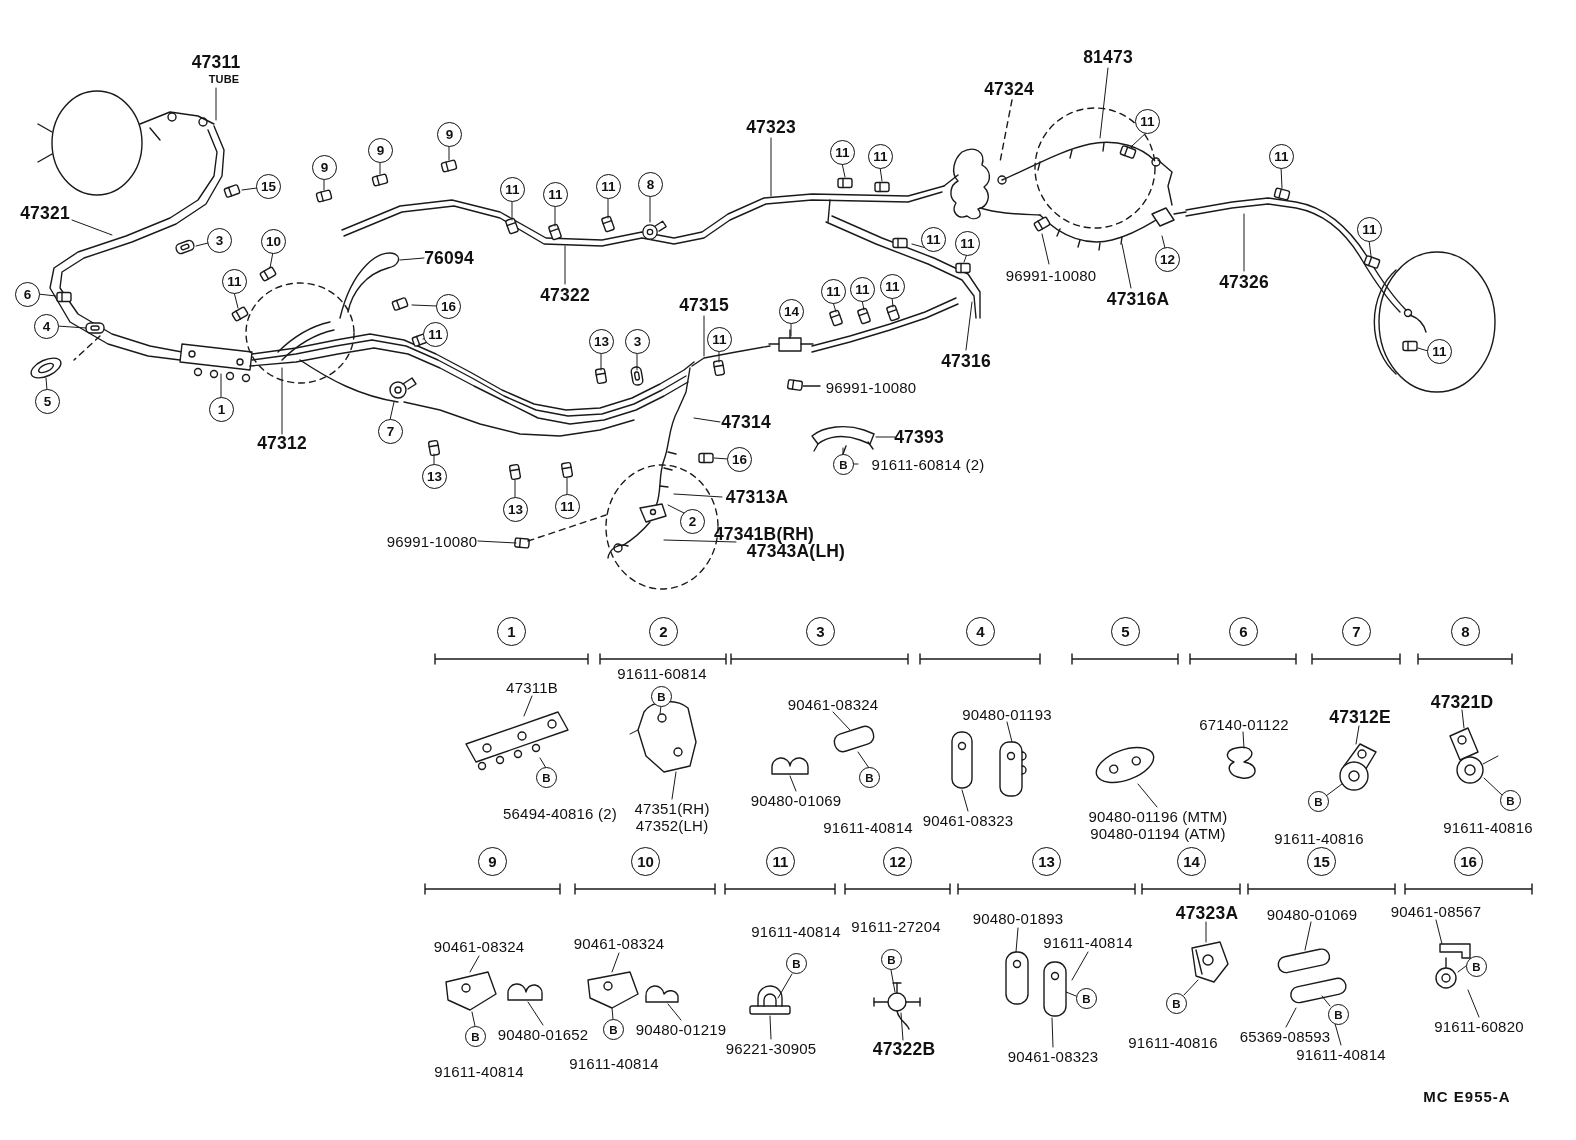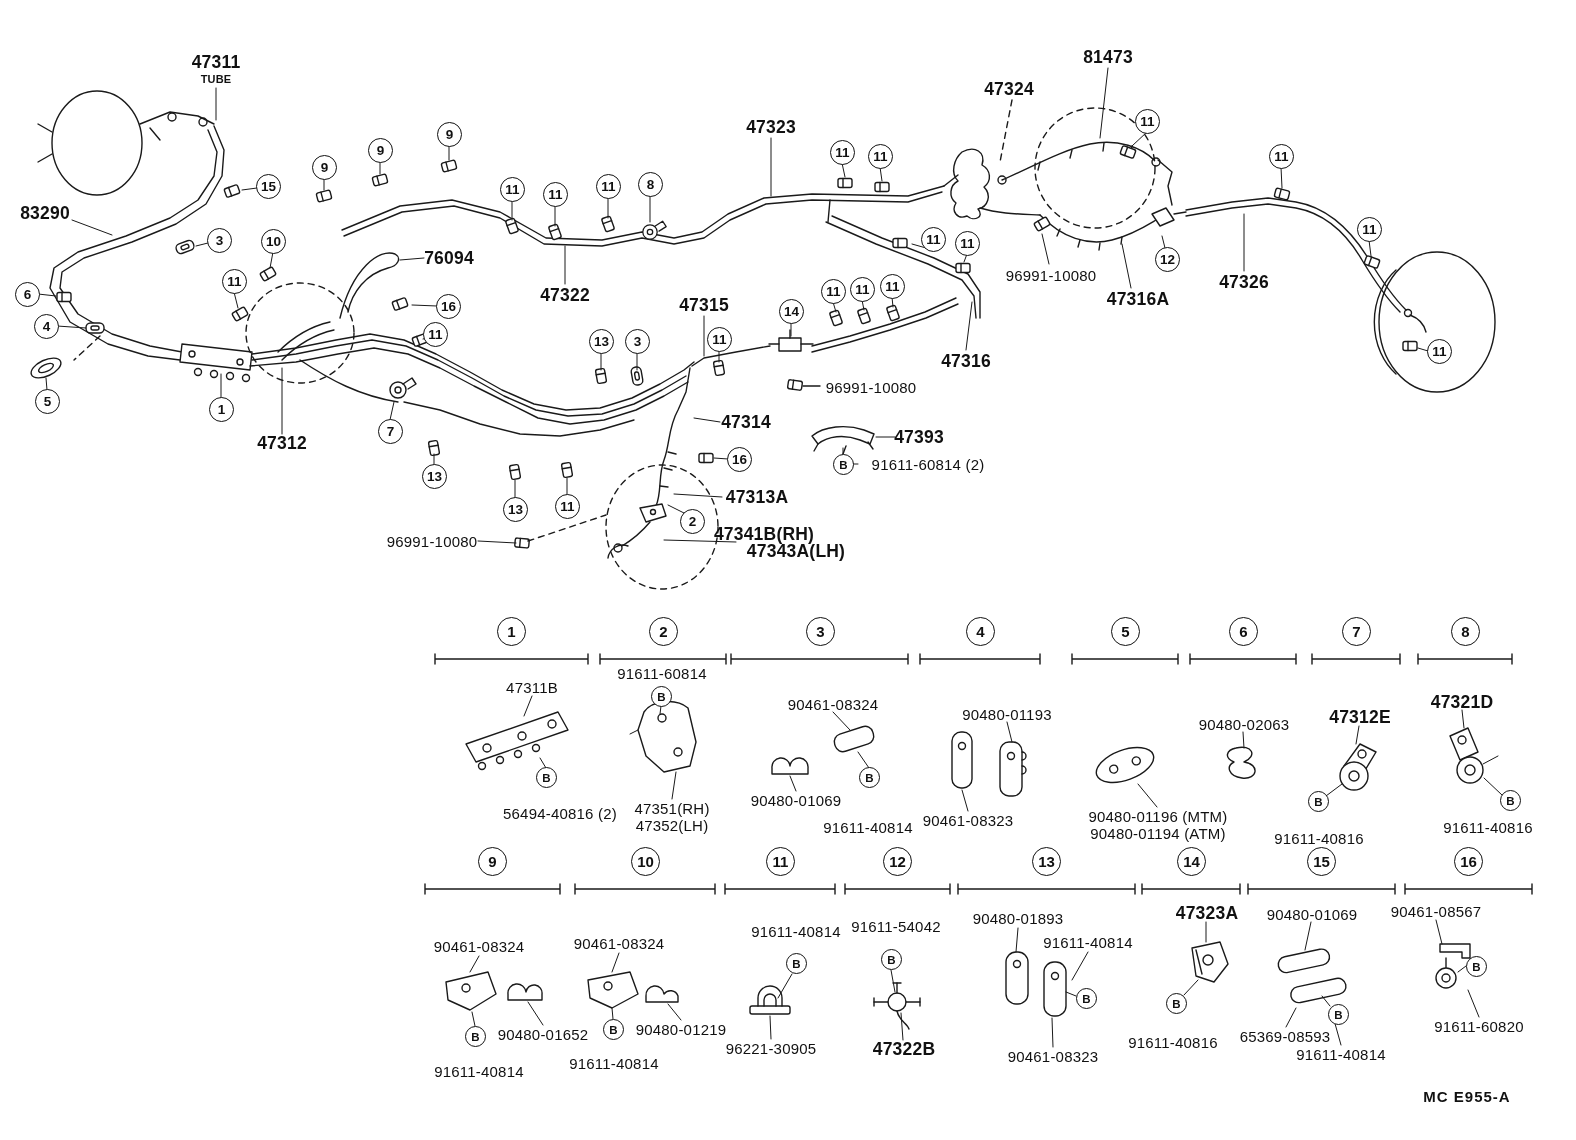--- a/index.html
+++ b/index.html
@@ -349,22 +349,22 @@
   <g>
     <path d="M1440,944 h30 v14 h-8 v-6 h-22 Z" fill="#fff"></path>
     <path d="M1446,958 v10"></path>
     <circle cx="1446" cy="978" r="10" fill="#fff"></circle>
         <circle cx="1446" cy="978" r="4"></circle>
     <path d="M1436,920 L1442,944 M1466,966 L1458,972 M1479,1017 L1468,990" stroke-width="1"></path>
   </g>
 </svg>
 
 <div class="lbl big" style="left:216px;top:62px">47311</div>
-<div class="lbl sm" style="left:216px;top:79px">TUBE</div>
-<div class="lbl big" style="left:45px;top:213px">83290</div>
+<div class="lbl sm" style="left:224px;top:79px">TUBE</div>
+<div class="lbl big" style="left:45px;top:213px">47321</div>
 <div class="lbl big" style="left:771px;top:127px">47323</div>
 <div class="lbl big" style="left:1009px;top:89px">47324</div>
 <div class="lbl big" style="left:1108px;top:57px">81473</div>
 <div class="lbl big" style="left:449px;top:258px">76094</div>
 <div class="lbl big" style="left:565px;top:295px">47322</div>
 <div class="lbl big" style="left:704px;top:305px">47315</div>
 <div class="lbl" style="left:1051px;top:275px">96991-10080</div>
 <div class="lbl big" style="left:1138px;top:299px">47316A</div>
 <div class="lbl big" style="left:1244px;top:282px">47326</div>
 <div class="lbl big" style="left:966px;top:361px">47316</div>
@@ -440,35 +440,35 @@
 <div class="lbl" style="left:662px;top:673px">91611-60814</div>
 <div class="lbl" style="left:672px;top:808px">47351(RH)</div>
 <div class="lbl" style="left:672px;top:825px">47352(LH)</div>
 <div class="lbl" style="left:833px;top:704px">90461-08324</div>
 <div class="lbl" style="left:796px;top:800px">90480-01069</div>
 <div class="lbl" style="left:868px;top:827px">91611-40814</div>
 <div class="lbl" style="left:1007px;top:714px">90480-01193</div>
 <div class="lbl" style="left:968px;top:820px">90461-08323</div>
 <div class="lbl" style="left:1158px;top:816px">90480-01196 (MTM)</div>
 <div class="lbl" style="left:1158px;top:833px">90480-01194 (ATM)</div>
-<div class="lbl" style="left:1244px;top:724px">90480-02063</div>
+<div class="lbl" style="left:1244px;top:724px">67140-01122</div>
 <div class="lbl big" style="left:1360px;top:717px">47312E</div>
 <div class="lbl" style="left:1319px;top:838px">91611-40816</div>
 <div class="lbl big" style="left:1462px;top:702px">47321D</div>
 <div class="lbl" style="left:1488px;top:827px">91611-40816</div>
 
 <div class="lbl" style="left:479px;top:946px">90461-08324</div>
 <div class="lbl" style="left:543px;top:1034px">90480-01652</div>
 <div class="lbl" style="left:479px;top:1071px">91611-40814</div>
 <div class="lbl" style="left:619px;top:943px">90461-08324</div>
 <div class="lbl" style="left:681px;top:1029px">90480-01219</div>
 <div class="lbl" style="left:614px;top:1063px">91611-40814</div>
 <div class="lbl" style="left:796px;top:931px">91611-40814</div>
 <div class="lbl" style="left:771px;top:1048px">96221-30905</div>
-<div class="lbl" style="left:896px;top:926px">91611-54042</div>
+<div class="lbl" style="left:896px;top:926px">91611-27204</div>
 <div class="lbl big" style="left:904px;top:1049px">47322B</div>
 <div class="lbl" style="left:1018px;top:918px">90480-01893</div>
 <div class="lbl" style="left:1088px;top:942px">91611-40814</div>
 <div class="lbl" style="left:1053px;top:1056px">90461-08323</div>
 <div class="lbl big" style="left:1207px;top:913px">47323A</div>
 <div class="lbl" style="left:1173px;top:1042px">91611-40816</div>
 <div class="lbl" style="left:1312px;top:914px">90480-01069</div>
 <div class="lbl" style="left:1285px;top:1036px">65369-08593</div>
 <div class="lbl" style="left:1341px;top:1054px">91611-40814</div>
 <div class="lbl" style="left:1436px;top:911px">90461-08567</div>

